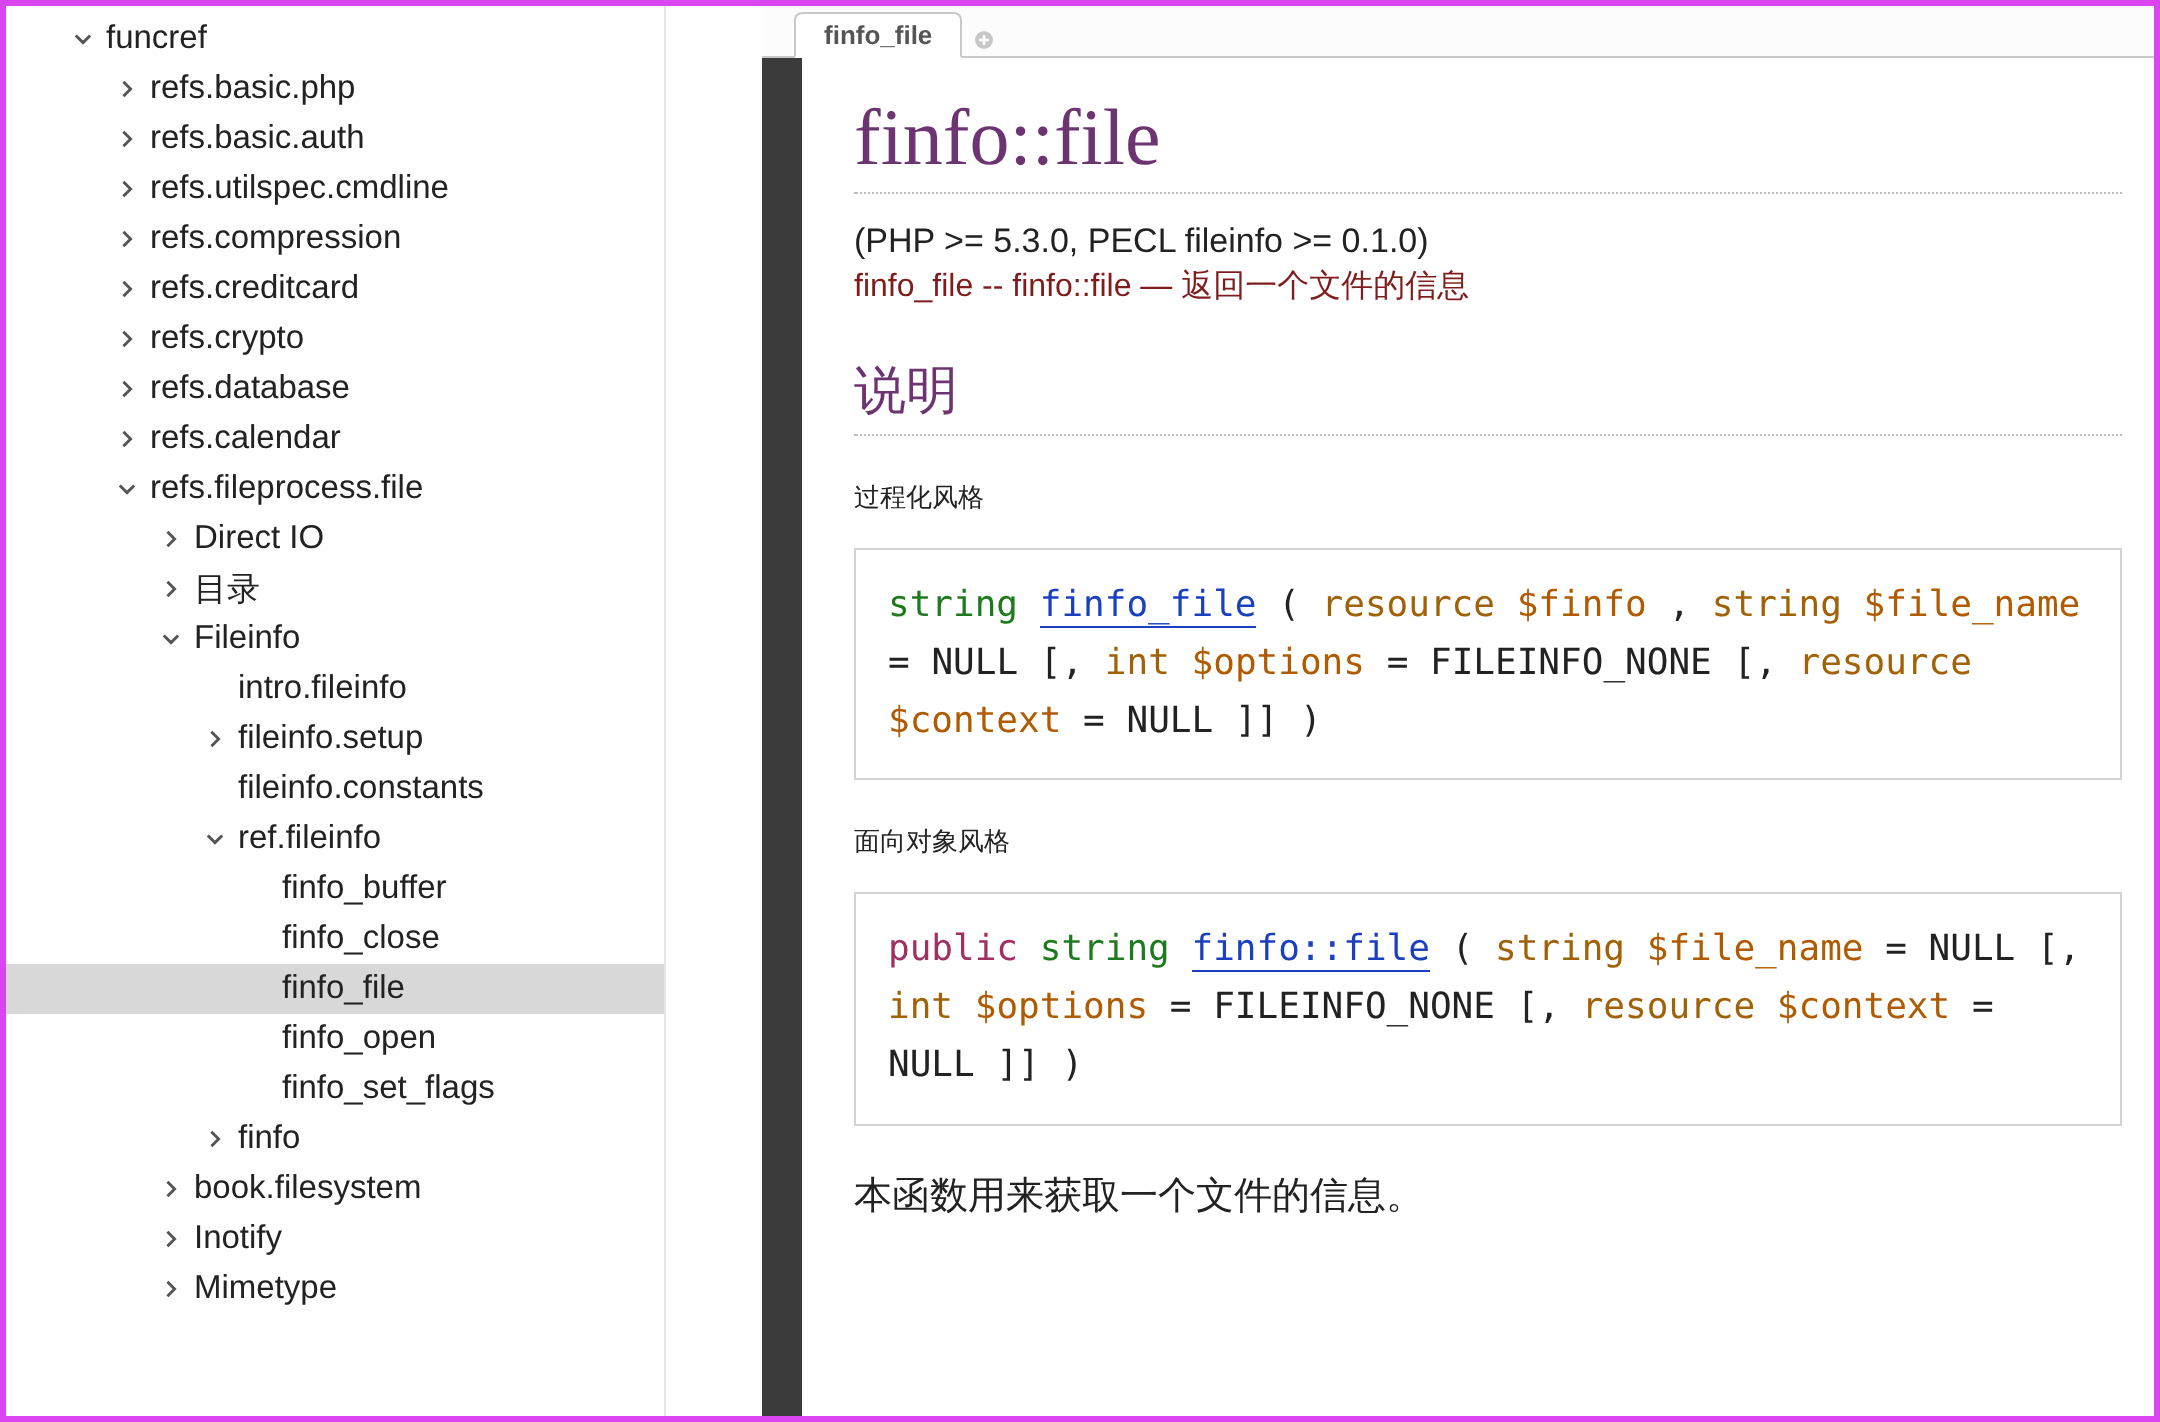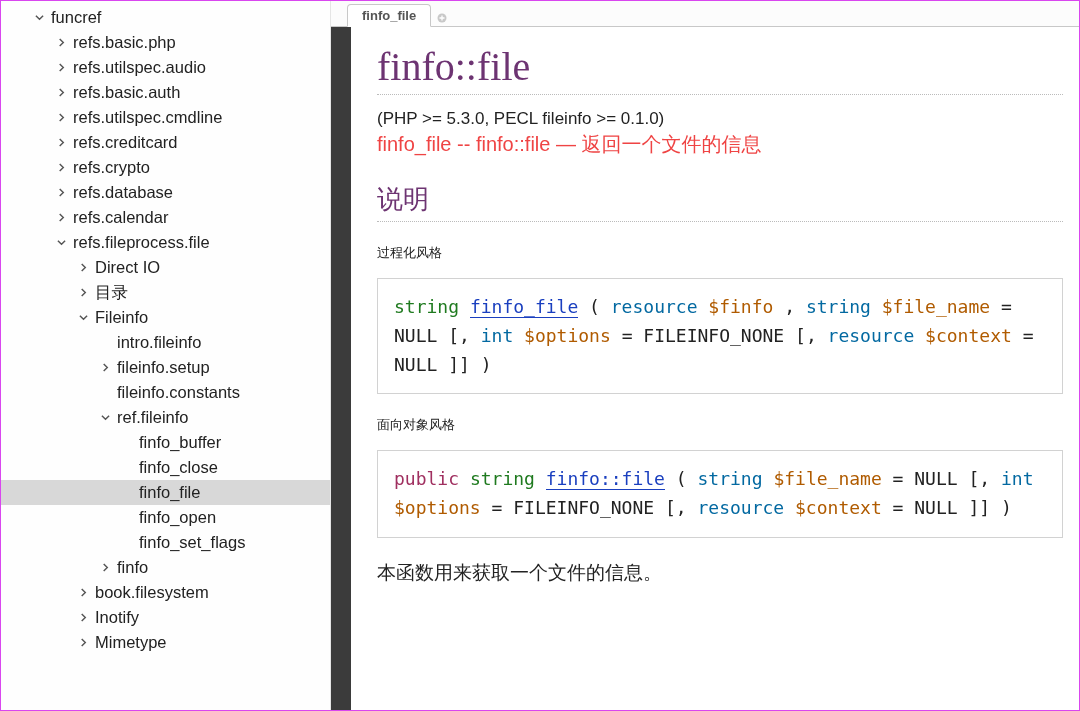--- a/index.html
+++ b/index.html
@@ -1,17 +1,17 @@
 <!DOCTYPE html>
 <html><head>
 <meta charset="utf-8">
 <style>
   * { box-sizing: border-box; }
   html, body { margin: 0; padding: 0; height: 100%; font-family: -apple-system, "Helvetica Neue", Arial, sans-serif; font-size: 16px; color: #222; background: #fff; }
-  .root { display: flex; width: 1080px; height: 711px; overflow: hidden; border: 1px solid #d946ef; }
+  .root { display: flex; width: 1080px; height: 711px; overflow: hidden; border: 3px solid #d946ef; gap: 48px; }
   
   .sidebar { width: 330px; flex: 0 0 330px; background: #fefefe; border-right: 1px solid #e5e5e5; overflow-y: auto; padding-top: 4px; }
   .tree { list-style: none; margin: 0; padding: 0; }
   .tree-row { display: flex; align-items: center; height: 25px; padding-right: 8px; cursor: pointer; white-space: nowrap; }
   .tree-row.selected { background: #d8d8d8; }
   .tree-arrow { width: 12px; height: 12px; display: inline-flex; align-items: center; justify-content: center; margin-right: 6px; color: #444; }
   .tree-arrow svg { width: 9px; height: 9px; }
   .tree-arrow.blank { visibility: hidden; }
   .tree-label { font-size: 16.5px; color: #222; }
   .indent-0 { padding-left: 32px; }
@@ -22,27 +22,27 @@
   
   .content-wrap { flex: 1; display: flex; flex-direction: column; min-width: 0; }
   .view-stripe { width: 20px; background: #3b3b3b; }
   .tabbar { display: flex; align-items: flex-end; height: 26px; padding-left: 16px; border-bottom: 1px solid #c8c8c8; background: #fcfcfc; }
   .tab { display: flex; align-items: center; padding: 3px 14px; font-size: 13px; background: #fff; border: 1px solid #c8c8c8; border-bottom: 1px solid #fff; margin-bottom: -1px; border-radius: 4px 4px 0 0; font-weight: 600; color: #555; }
   .tab-add { margin-left: 6px; color: #aaa; font-size: 14px; cursor: pointer; }
   .body-row { flex: 1; display: flex; min-height: 0; }
   .doc { flex: 1; overflow-y: auto; padding: 10px 16px 20px 26px; }
   h1.page-title { font-family: Georgia, "Times New Roman", serif; font-weight: normal; font-size: 40px; color: #6d3472; margin: 6px 0 14px 0; border-bottom: 1px dotted #bbb; padding-bottom: 4px;}
   .version-line { font-size: 17px; color: #222; margin: 6px 0 2px 0; }
-  .syn-line { font-size: 20px; color: #ef4444; margin: 0 0 18px 0; }
+  .syn-line { font-size: 16px; color: #7f1d1d; margin: 0 0 18px 0; }
   h2.section { font-family: Liberation Mono, monospace; font-size: 26px; color: #6d3472; font-weight: normal; margin: 24px 0 8px 0; border-bottom: 1px dotted #bbb; padding-bottom: 4px; }
   h3.subhead { font-size: 13px; font-weight: normal; color: #222; margin: 22px 0 16px 0; }
   .codeblock { border: 1px solid #d2d2d2; background: #fff; padding: 14px 16px; font-family: "Menlo", "Consolas", monospace; font-size: 18px; line-height: 1.6; color: #222; }
   .tk-type { color: #1f7a1f; }
   .tk-func { color: #1a3fbf; border-bottom: 1px solid #1a3fbf; }
-  .tk-key  { color: #0369a1; }
+  .tk-key  { color: #a16207; }
   .tk-var  { color: #b05b00; }
   .tk-pub  { color: #a03060; }
   .p-body  { font-size: 19px; margin: 22px 0 8px 0; }
 </style>
 </head>
 <body>
 
 <div class="root">
 
   <div class="sidebar">
@@ -62,37 +62,37 @@
             </svg>
           </span>
           <span class="tree-label">refs.basic.php</span>
         </li>
         <li class="tree-row indent-1">
           <span class="tree-arrow">
             <svg viewBox="0 0 10 10">
               <path d="M3 1 L7 5 L3 9" fill="none" stroke="#555" stroke-width="1.6"></path>
             </svg>
           </span>
-          <span class="tree-label">refs.utilspec.audio</span>
-        </li>
-        <li class="tree-row indent-1">
-          <span class="tree-arrow">
-            <svg viewBox="0 0 10 10">
-              <path d="M3 1 L7 5 L3 9" fill="none" stroke="#555" stroke-width="1.6"></path>
-            </svg>
-          </span>
           <span class="tree-label">refs.basic.auth</span>
         </li>
         <li class="tree-row indent-1">
           <span class="tree-arrow">
             <svg viewBox="0 0 10 10">
               <path d="M3 1 L7 5 L3 9" fill="none" stroke="#555" stroke-width="1.6"></path>
             </svg>
           </span>
           <span class="tree-label">refs.utilspec.cmdline</span>
+        </li>
+        <li class="tree-row indent-1">
+          <span class="tree-arrow">
+            <svg viewBox="0 0 10 10">
+              <path d="M3 1 L7 5 L3 9" fill="none" stroke="#555" stroke-width="1.6"></path>
+            </svg>
+          </span>
+          <span class="tree-label">refs.compression</span>
         </li>
         <li class="tree-row indent-1">
           <span class="tree-arrow">
             <svg viewBox="0 0 10 10">
               <path d="M3 1 L7 5 L3 9" fill="none" stroke="#555" stroke-width="1.6"></path>
             </svg>
           </span>
           <span class="tree-label">refs.creditcard</span>
         </li>
         <li class="tree-row indent-1">

